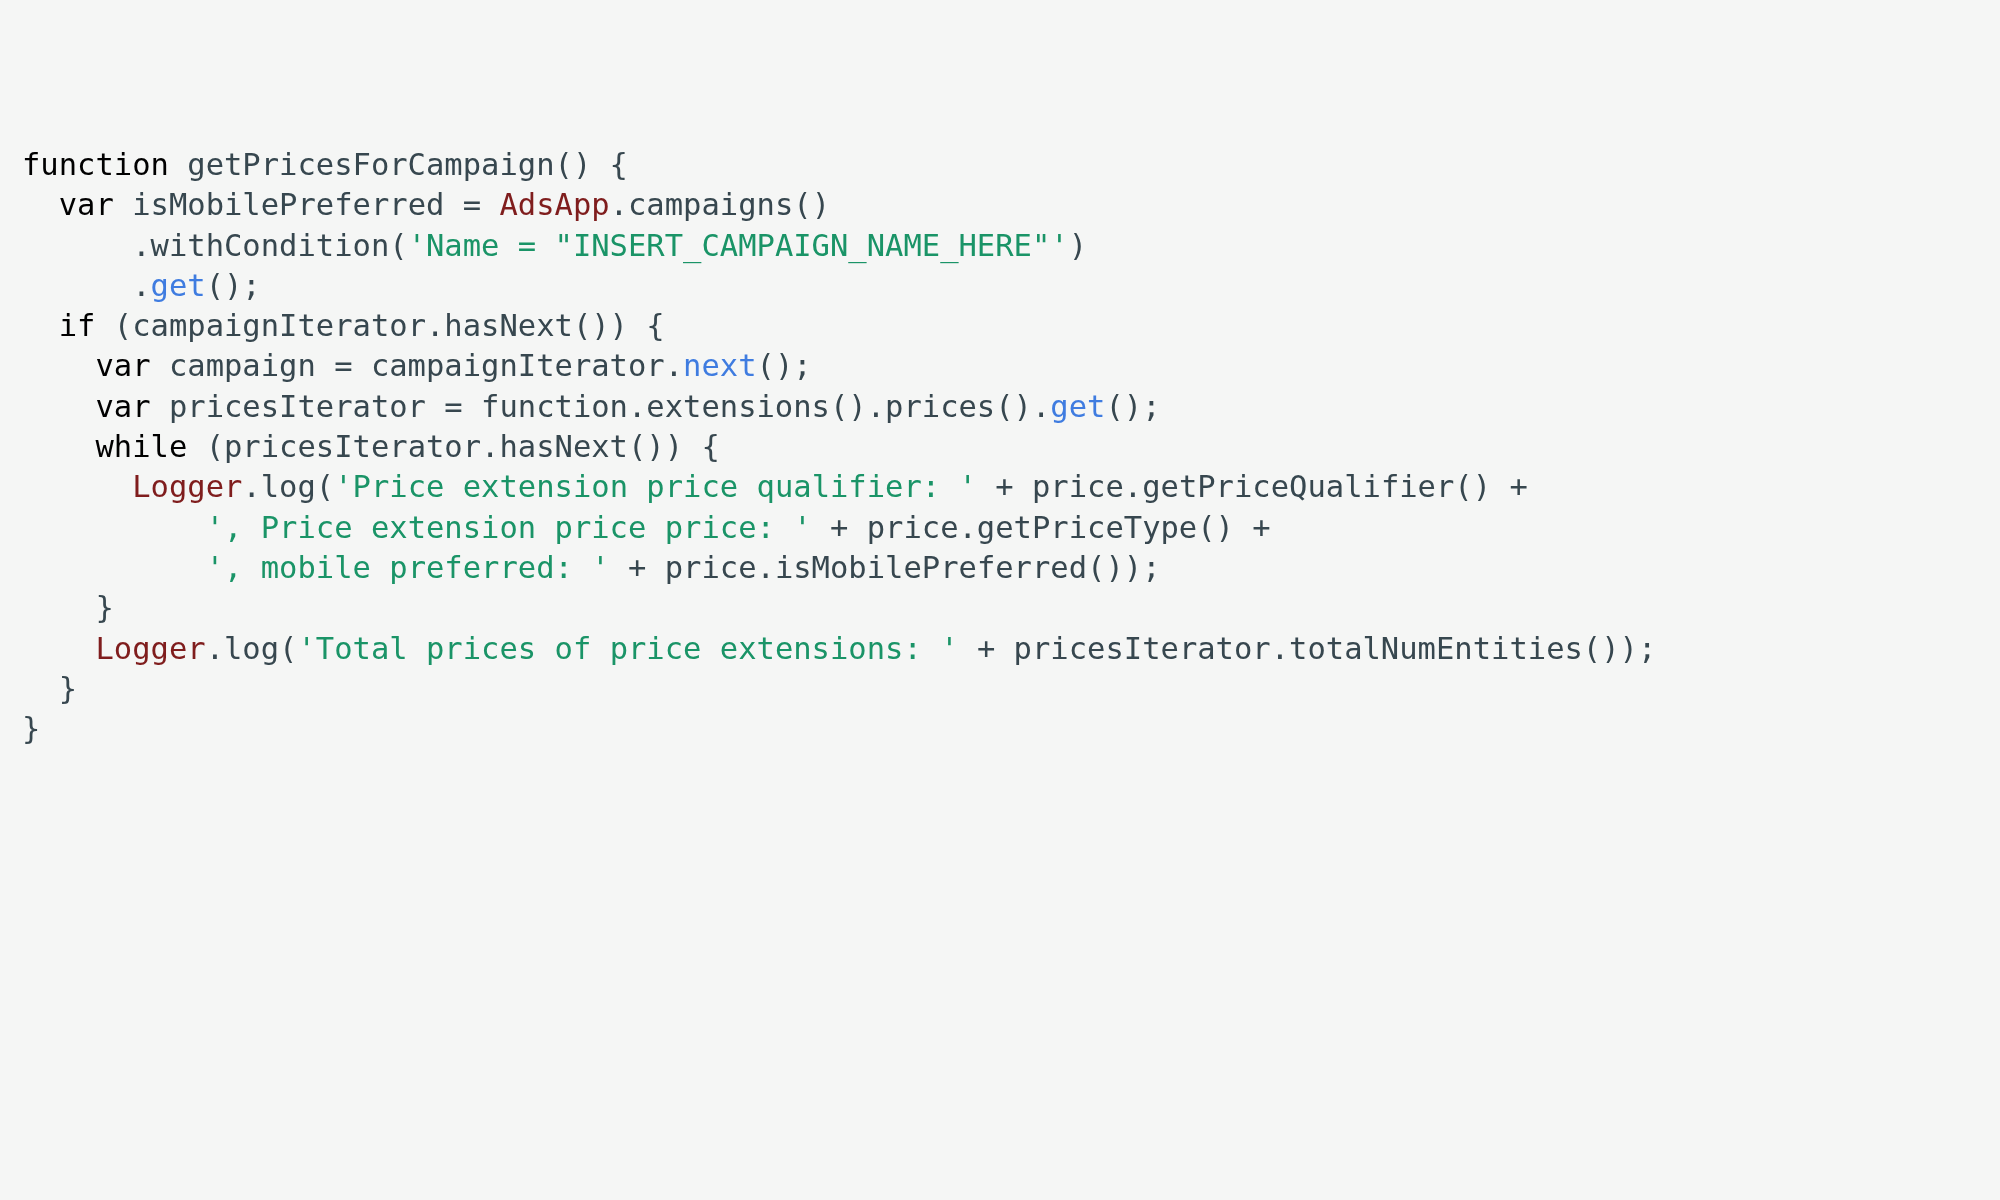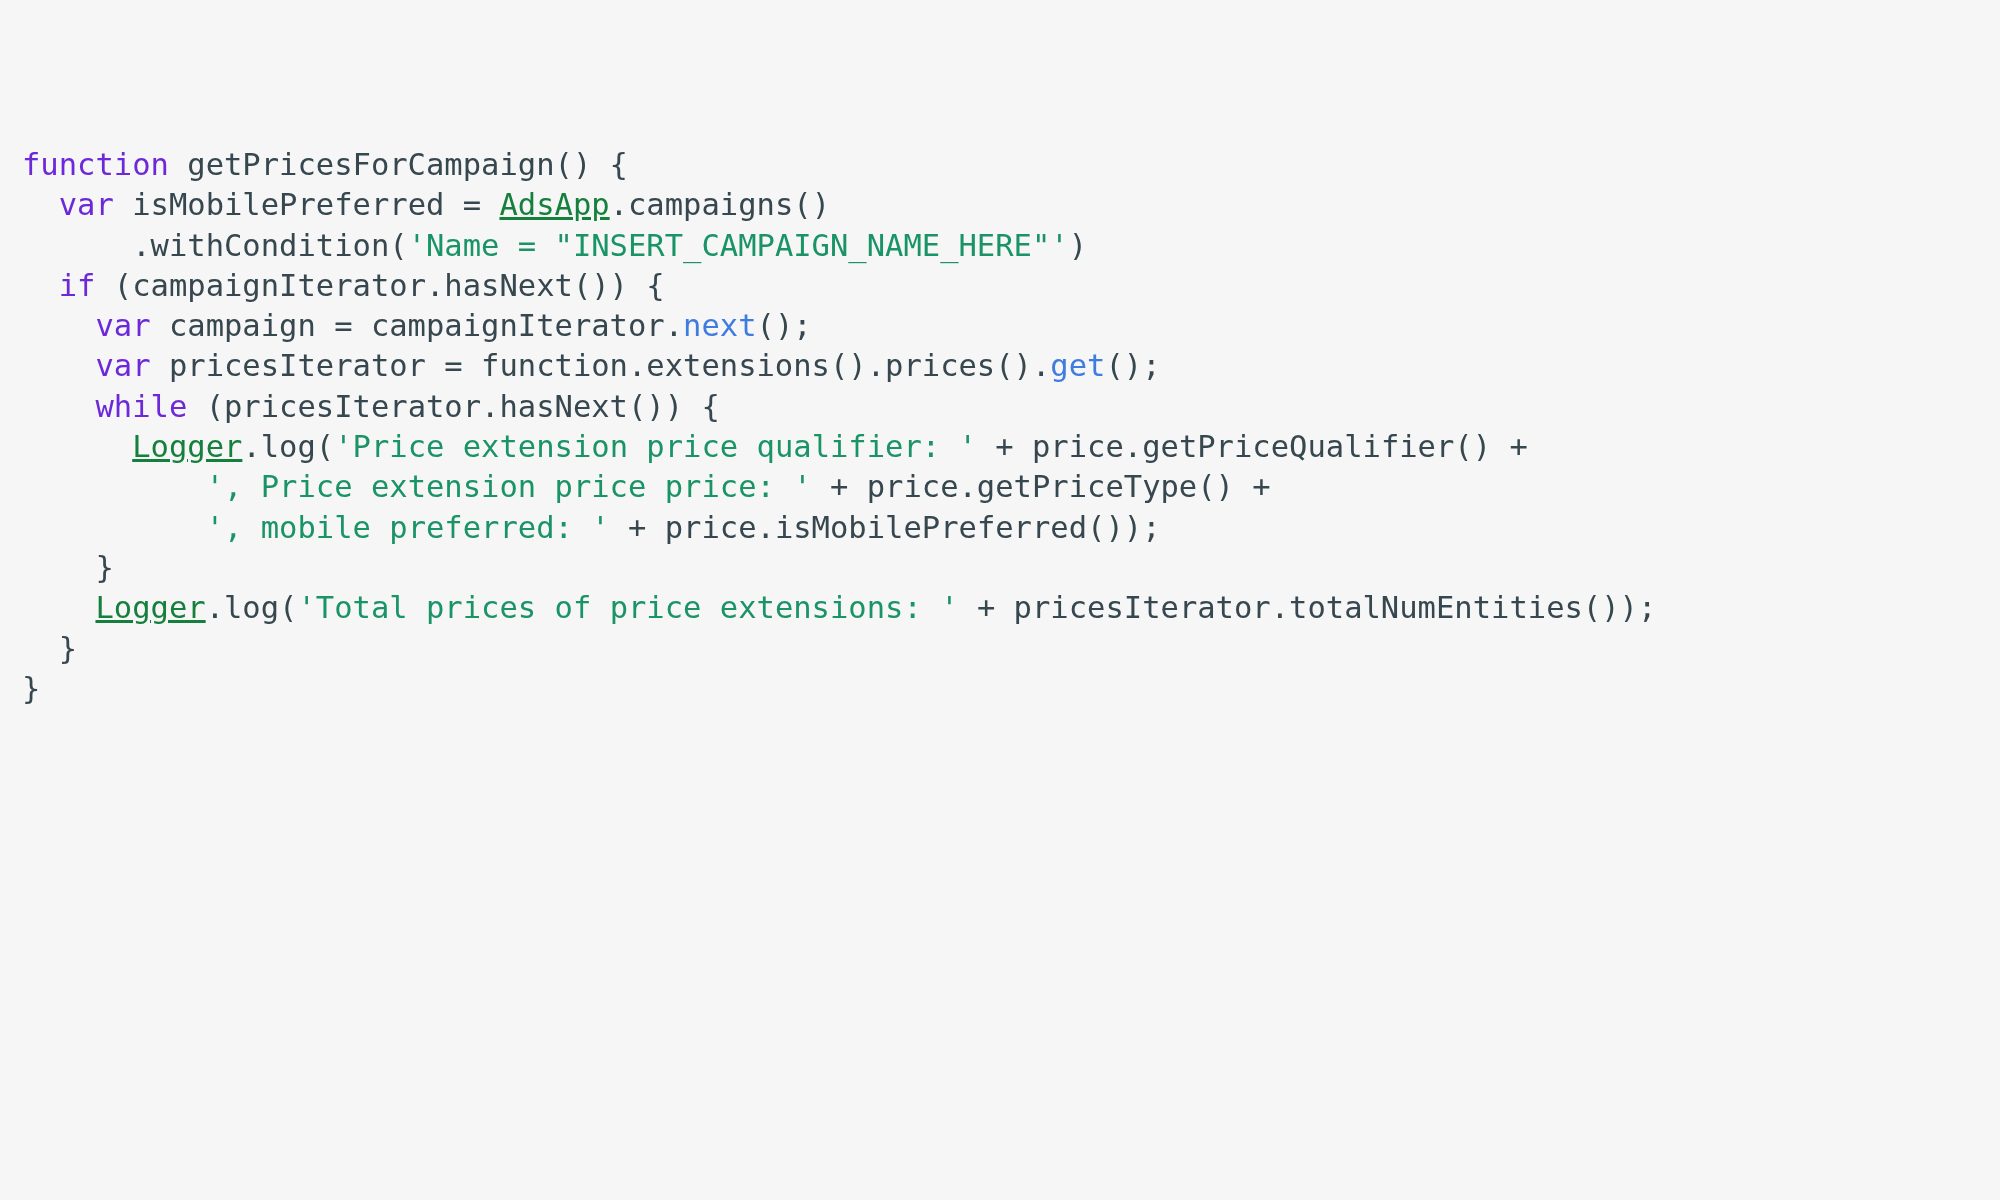--- a/index.html
+++ b/index.html
@@ -33,33 +33,34 @@
     color: #37474f;
     white-space: pre;
     letter-spacing: 0px;
     -webkit-font-smoothing: antialiased;
   }
   .ln {
     display: block;
     white-space: pre;
     min-height: 40.3px;
   }
-  .kw  { color: #6d28d9; }
+  .kw  { color: #000000; }
   .fn  { color: #3f7ce0; }
-  .cls { color: #15803d; text-decoration: underline; }
+  .cls { color: #7f1d1d; }
   .str { color: #1a9467; }
   .pl  { color: #37474f; text-align: right; }
 </style>
 </head>
 <body>
 
 <div id="code-block">
   <pre class="code" id="code-pre"><span class="ln"><span class="kw">function</span><span class="pl"> getPricesForCampaign() {</span>
 </span><span class="ln"><span class="pl">  </span><span class="kw">var</span><span class="pl"> isMobilePreferred = </span><span class="cls">AdsApp</span><span class="pl">.campaigns()</span>
 </span><span class="ln"><span class="pl">      .withCondition(</span><span class="str">'Name = "INSERT_CAMPAIGN_NAME_HERE"'</span><span class="pl">)</span>
+</span><span class="ln"><span class="pl">      .</span><span class="fn">get</span><span class="pl">();</span>
 </span><span class="ln"><span class="pl">  </span><span class="kw">if</span><span class="pl"> (campaignIterator.hasNext()) {</span>
 </span><span class="ln"><span class="pl">    </span><span class="kw">var</span><span class="pl"> campaign = campaignIterator.</span><span class="fn">next</span><span class="pl">();</span>
 </span><span class="ln"><span class="pl">    </span><span class="kw">var</span><span class="pl"> pricesIterator = function.extensions().prices().</span><span class="fn">get</span><span class="pl">();</span>
 </span><span class="ln"><span class="pl">    </span><span class="kw">while</span><span class="pl"> (pricesIterator.hasNext()) {</span>
 </span><span class="ln"><span class="pl">      </span><span class="cls">Logger</span><span class="pl">.log(</span><span class="str">'Price extension price qualifier: '</span><span class="pl"> + price.getPriceQualifier() +</span>
 </span><span class="ln"><span class="pl">          </span><span class="str">', Price extension price price: '</span><span class="pl"> + price.getPriceType() +</span>
 </span><span class="ln"><span class="pl">          </span><span class="str">', mobile preferred: '</span><span class="pl"> + price.isMobilePreferred());</span>
 </span><span class="ln"><span class="pl">    }</span>
 </span><span class="ln"><span class="pl">    </span><span class="cls">Logger</span><span class="pl">.log(</span><span class="str">'Total prices of price extensions: '</span><span class="pl"> + pricesIterator.totalNumEntities());</span>
 </span><span class="ln"><span class="pl">  }</span>

